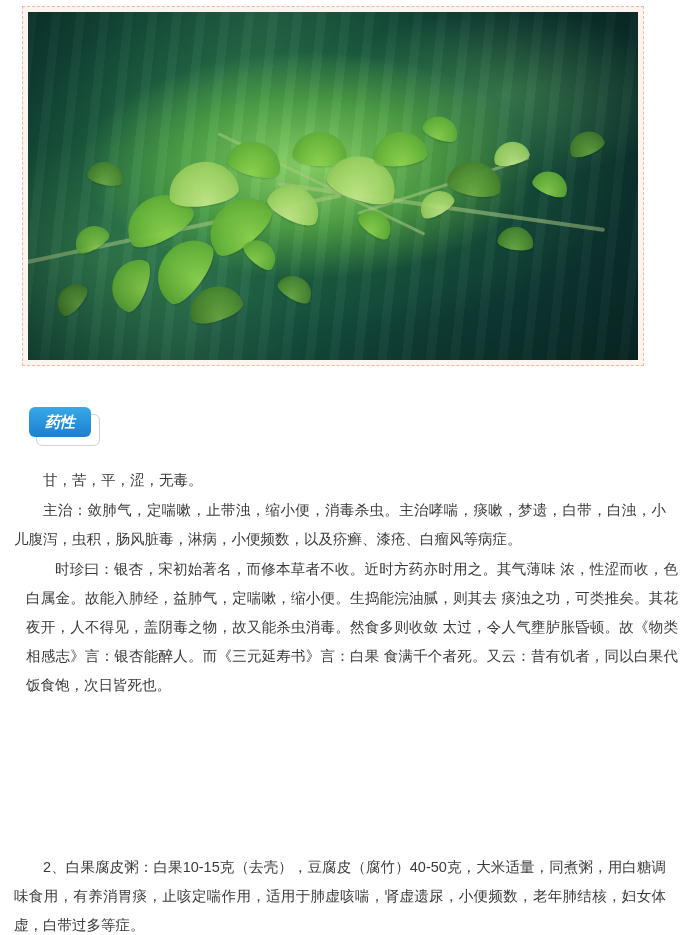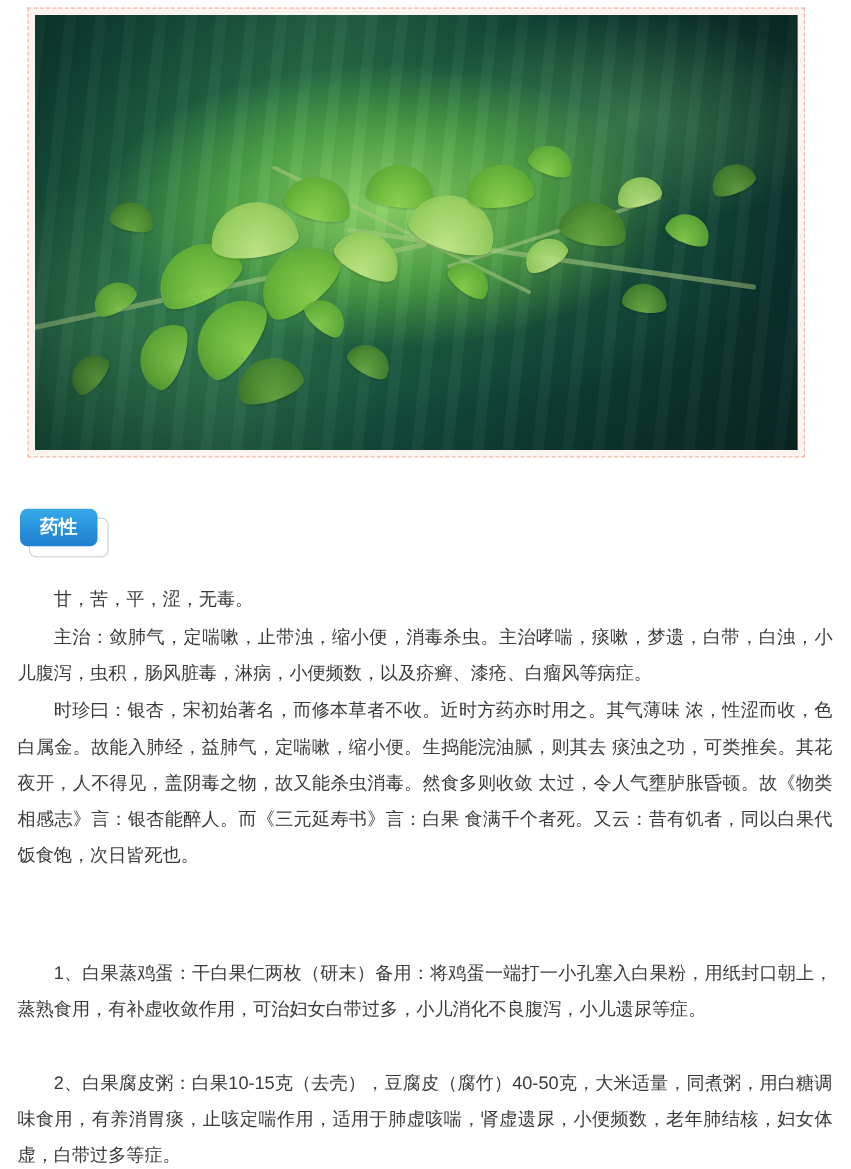--- a/index.html
+++ b/index.html
@@ -111,40 +111,41 @@
     width: 100%;
     height: 100%;
     border: 1px solid #cfd4d8;
     border-radius: 6px;
     background: #ffffff;
     z-index: 1;
   }
 
   .heading-row {
     position: absolute;
-    left: 16px;
+    left: 29px;
+    font-style: italic;
   }
   #heading-yaoxing { top: 407px; }
   #heading-yingyang { top: 707px; }
 
   
   .para {
     position: absolute;
     left: 14px;
     width: 652px;
     font-size: 14.5px;
     line-height: 29px;
     color: #3a3a3a;
     text-indent: 2em;
     text-align: justify;
     font-family: "Liberation Sans", sans-serif;
   }
   #p1 { top: 451px; }
   #p2 { top: 481px; }
-  #p3 { top: 540px; }
+  #p3 { top: 540px; margin-left: 12px; }
   #p4 { top: 750px; }
   #p5 { top: 838px; }
 </style>
 </head>
 <body>
 
 <div class="page">
 
   <div class="image-panel">
     <div class="photo">
@@ -190,16 +191,15 @@
       <span class="pill-shadow"></span>
       <span class="pill">药性</span>
     </span>
   </div>
 
   <p class="para" id="p2">主治：敛肺气，定喘嗽，止带浊，缩小便，消毒杀虫。主治哮喘，痰嗽，梦遗，白带，白浊，小儿腹泻，虫积，肠风脏毒，淋病，小便频数，以及疥癣、漆疮、白瘤风等病症。</p>
   <p class="para" id="p1">甘，苦，平，涩，无毒。</p>
   <p class="para" id="p3">时珍曰：银杏，宋初始著名，而修本草者不收。近时方药亦时用之。其气薄味 浓，性涩而收，色白属金。故能入肺经，益肺气，定喘嗽，缩小便。生捣能浣油腻，则其去 痰浊之功，可类推矣。其花夜开，人不得见，盖阴毒之物，故又能杀虫消毒。然食多则收敛 太过，令人气壅胪胀昏顿。故《物类相感志》言：银杏能醉人。而《三元延寿书》言：白果 食满千个者死。又云：昔有饥者，同以白果代饭食饱，次日皆死也。</p>
 
 
-  <p class="para" id="p4">1、白果蒸鸡蛋：干白果仁两枚（研末）备用：将鸡蛋一端打一小孔塞入白果粉，用纸封口朝上，蒸熟食用，有补虚收敛作用，可治妇女白带过多，小儿消化不良腹泻，小儿遗尿等症。</p>
   <p class="para" id="p5">2、白果腐皮粥：白果10-15克（去壳），豆腐皮（腐竹）40-50克，大米适量，同煮粥，用白糖调味食用，有养消胃痰，止咳定喘作用，适用于肺虚咳喘，肾虚遗尿，小便频数，老年肺结核，妇女体虚，白带过多等症。</p>
 
 </div>
 
 </body></html>

